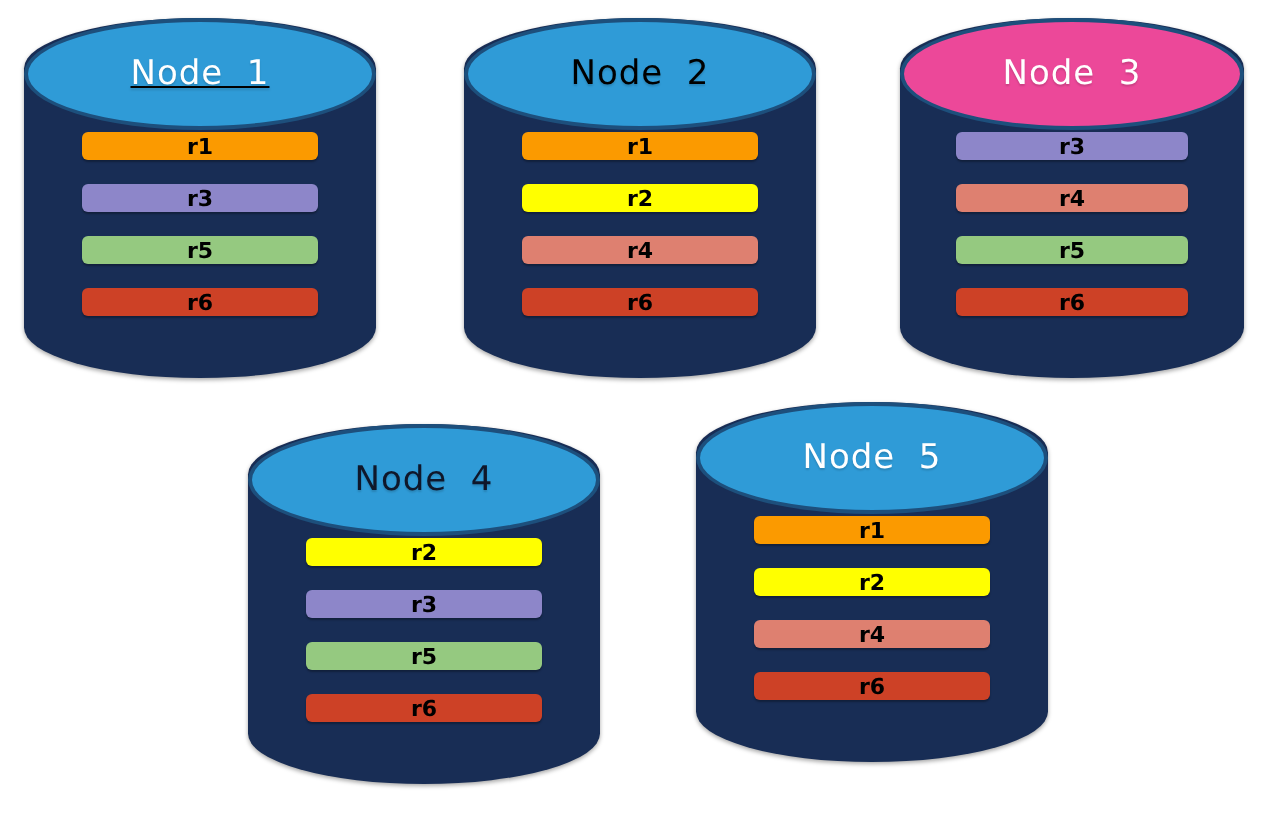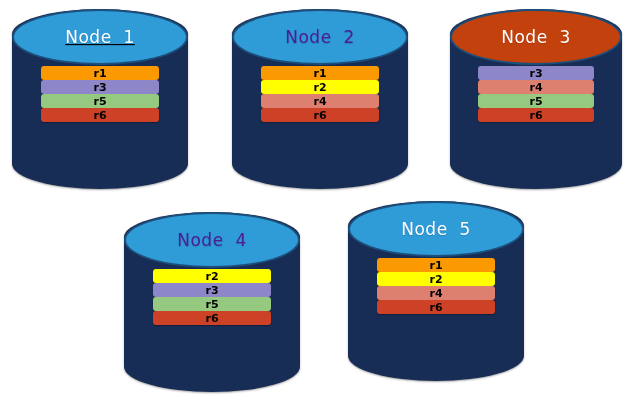--- a/index.html
+++ b/index.html
@@ -56,21 +56,21 @@
     line-height: 1;
     text-shadow: 0 1px 1px rgba(0,0,0,0.15);
   }
   .replica-stack {
     position: absolute;
     left: 0;
     width: 100%;
     display: flex;
     flex-direction: column;
     align-items: center;
-    gap: 0;
+    gap: 12px;
   }
   .replica-bar {
     height: 14px;
     border-radius: 3px;
     display: flex;
     align-items: center;
     justify-content: center;
     box-sizing: border-box;
     box-shadow: 0 1px 1px rgba(0,0,0,0.30);
   }
@@ -101,61 +101,61 @@
           <span class="replica-label" style="color: rgb(0, 0, 0);">r5</span>
         </div>
         <div class="replica-bar" style="width: 118px; background: rgb(205, 65, 38);">
           <span class="replica-label" style="color: rgb(0, 0, 0);">r6</span>
         </div>
       </div>
     </div>
     <div class="node" style="left: 232px; top: 9px; width: 176px; height: 180px;">
       <div class="cyl-body" style="background: rgb(24, 45, 85);"></div>
       <div class="cyl-top" style="background: rgb(47, 155, 215); border-color: rgb(29, 79, 124);">
-        <span class="node-label" style="color: #4c1d95;">Node  2</span>
+        <span class="node-label" style="color: #000000;">Node  2</span>
       </div>
       <div class="replica-stack" style="top: 57px;">
         <div class="replica-bar" style="width: 118px; background: rgb(251, 154, 0);">
           <span class="replica-label" style="color: rgb(0, 0, 0);">r1</span>
         </div>
         <div class="replica-bar" style="width: 118px; background: rgb(255, 255, 0);">
           <span class="replica-label" style="color: rgb(0, 0, 0);">r2</span>
         </div>
         <div class="replica-bar" style="width: 118px; background: rgb(222, 128, 112);">
           <span class="replica-label" style="color: rgb(0, 0, 0);">r4</span>
         </div>
         <div class="replica-bar" style="width: 118px; background: rgb(205, 65, 38);">
           <span class="replica-label" style="color: rgb(0, 0, 0);">r6</span>
         </div>
       </div>
     </div>
     <div class="node" style="left: 450px; top: 9px; width: 172px; height: 180px;">
       <div class="cyl-body" style="background: rgb(24, 45, 85);"></div>
-      <div class="cyl-top" style="background: #c2410c; border-color: rgb(29, 79, 124);">
+      <div class="cyl-top" style="background: #ec4899; border-color: rgb(29, 79, 124);">
         <span class="node-label" style="color: rgb(255, 255, 255);">Node  3</span>
       </div>
       <div class="replica-stack" style="top: 57px;">
         <div class="replica-bar" style="width: 116px; background: rgb(141, 134, 201);">
           <span class="replica-label" style="color: rgb(0, 0, 0);">r3</span>
         </div>
         <div class="replica-bar" style="width: 116px; background: rgb(222, 128, 112);">
           <span class="replica-label" style="color: rgb(0, 0, 0);">r4</span>
         </div>
         <div class="replica-bar" style="width: 116px; background: rgb(149, 201, 128);">
           <span class="replica-label" style="color: rgb(0, 0, 0);">r5</span>
         </div>
         <div class="replica-bar" style="width: 116px; background: rgb(205, 65, 38);">
           <span class="replica-label" style="color: rgb(0, 0, 0);">r6</span>
         </div>
       </div>
     </div>
     <div class="node" style="left: 124px; top: 212px; width: 176px; height: 180px;">
       <div class="cyl-body" style="background: rgb(24, 45, 85);"></div>
       <div class="cyl-top" style="background: rgb(47, 155, 215); border-color: rgb(29, 79, 124);">
-        <span class="node-label" style="color: #4c1d95;">Node  4</span>
+        <span class="node-label" style="color: #0f172a;">Node  4</span>
       </div>
       <div class="replica-stack" style="top: 57px;">
         <div class="replica-bar" style="width: 118px; background: rgb(255, 255, 0);">
           <span class="replica-label" style="color: rgb(0, 0, 0);">r2</span>
         </div>
         <div class="replica-bar" style="width: 118px; background: rgb(141, 134, 201);">
           <span class="replica-label" style="color: rgb(0, 0, 0);">r3</span>
         </div>
         <div class="replica-bar" style="width: 118px; background: rgb(149, 201, 128);">
           <span class="replica-label" style="color: rgb(0, 0, 0);">r5</span>

